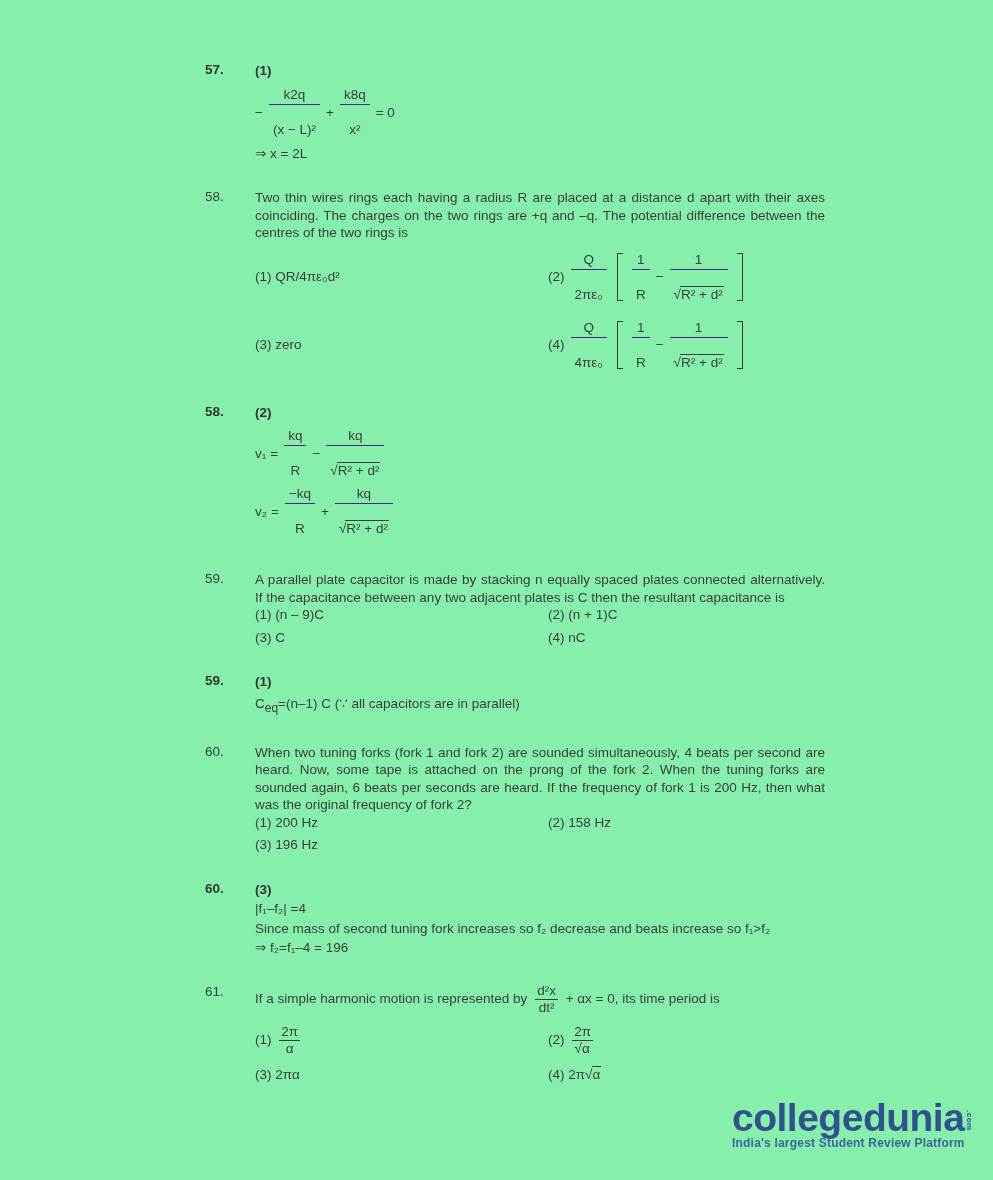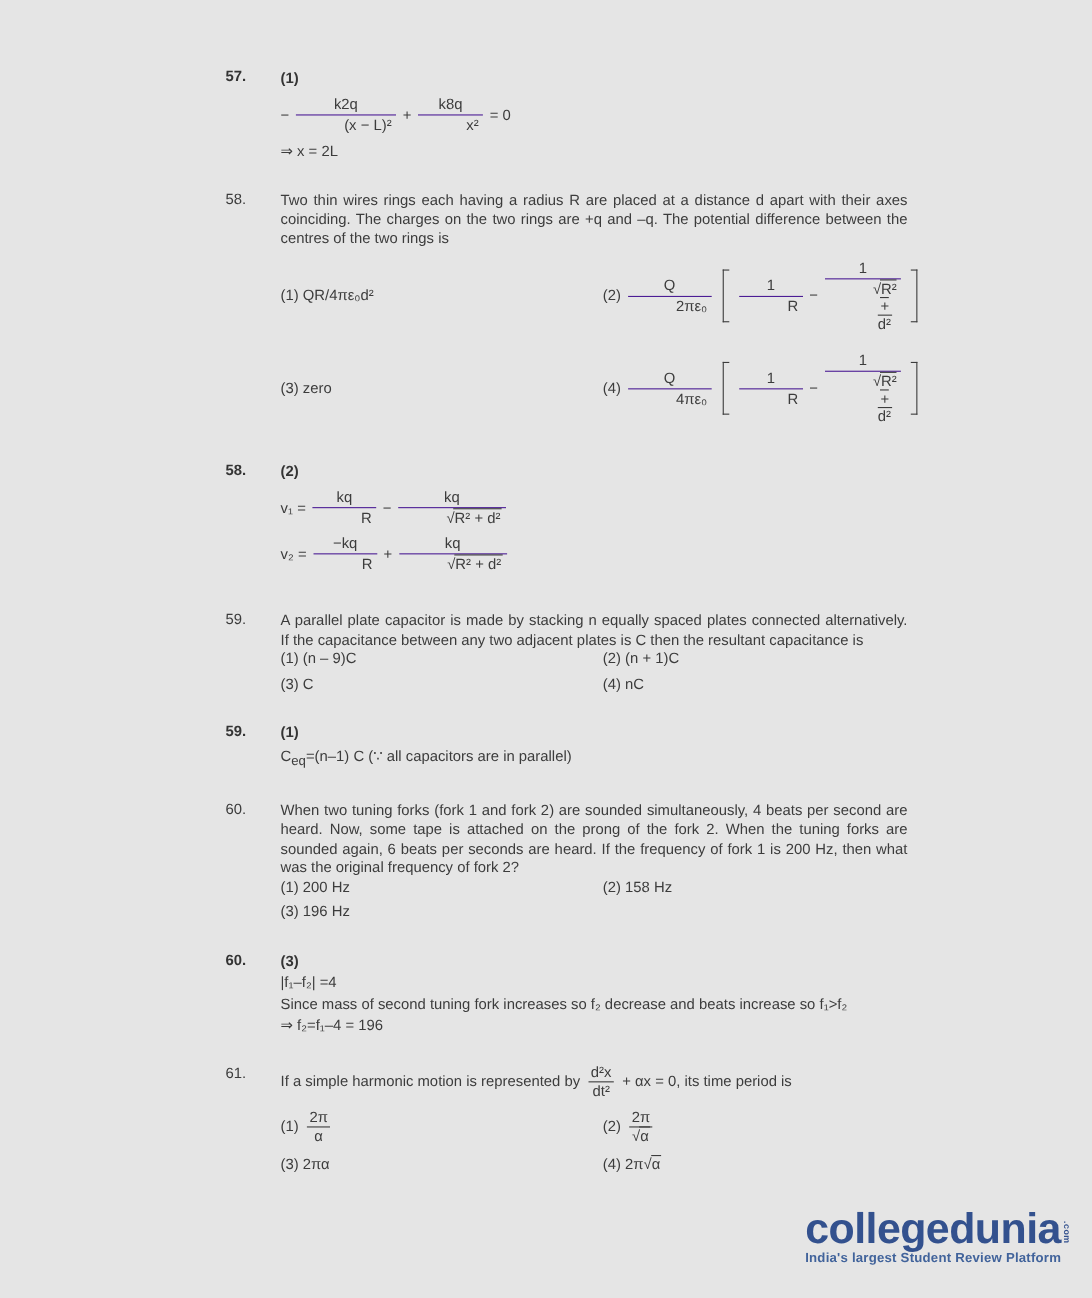--- a/index.html
+++ b/index.html
@@ -1,20 +1,20 @@
 <!DOCTYPE html>
 <html><head>
 <meta charset="utf-8">
 <style>
   * { margin:0; padding:0; box-sizing:border-box; }
   html,body { background:#ffffff; }
   .page {
     position:relative;
     width:993px; height:1180px;
-    background:#e5e5e5;
+    background:#86efac;
     font-family:"Liberation Sans", sans-serif;
     color:#3c3c3c;
     font-size:13.5px;
     overflow:hidden;
     text-decoration:underline;
   }
   .content {
     position:absolute; left:205px; top:62px; width:620px;
   }
   .block { display:flex; margin-bottom:27px; }
@@ -26,21 +26,21 @@
 
   
   .opts { display:grid; grid-template-columns:293px 1fr; row-gap:5px; margin-top:4px; align-items:center; }
   .opt  { line-height:17.5px; }
   .opt.tall { margin:6px 0; }
 
   
   .eqrow { display:flex; align-items:center; gap:4px; margin:7px 0; flex-wrap:nowrap; }
   .frac { display:inline-block; vertical-align:middle; text-align:center; margin:0 2px; line-height:16px; }
   .frac .fn { display:block; padding:0 4px 1px; border-bottom:1px solid #4c1d95; }
-  .frac .fd { display:block; padding:1px 4px 0;margin-left:40px; }
+  .frac .fd { display:block; padding:17px 4px 0; }
   .rt { margin-right:-1px; }
   .ov { border-top:1px solid #3c3c3c; padding:0 1px; }
   .lb, .rb { display:inline-block; width:6px; height:48px; flex:none; }
   .lb { border-left:1.5px solid #3c3c3c; border-top:1.5px solid #3c3c3c; border-bottom:1.5px solid #3c3c3c; margin:0 3px 0 4px; }
   .rb { border-right:1.5px solid #3c3c3c; border-top:1.5px solid #3c3c3c; border-bottom:1.5px solid #3c3c3c; margin:0 0 0 3px; }
   sub { font-size:12px; }
   .inlinefrac { display:inline-block; vertical-align:middle; text-align:center; line-height:14px; margin:0 4px; }
   .inlinefrac .fn { display:block; padding:0 2px 1px; border-bottom:1px solid #3c3c3c; }
   .inlinefrac .fd { display:block; padding:1px 2px 0; }
 

